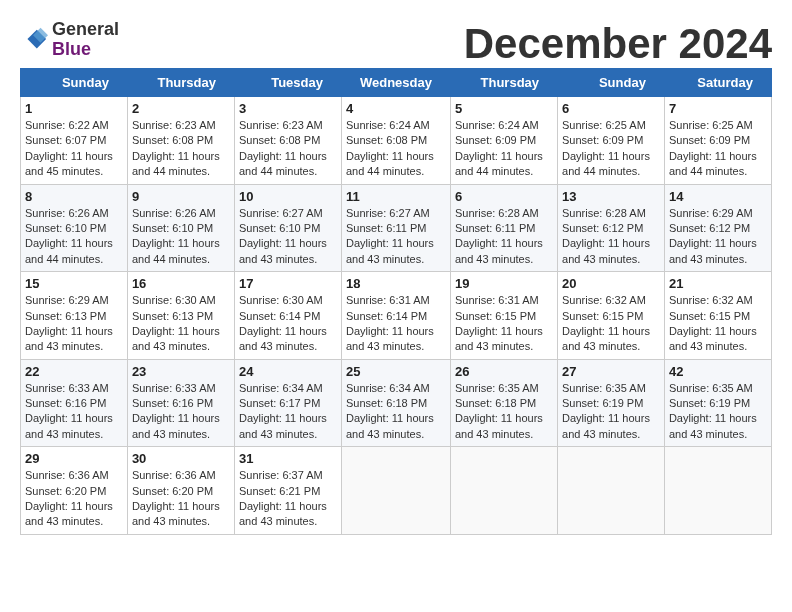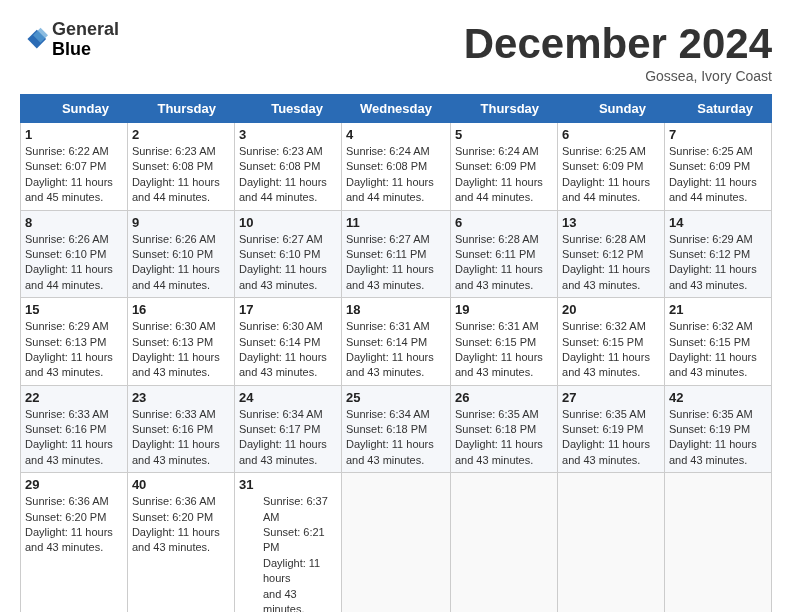--- a/index.html
+++ b/index.html
@@ -7,34 +7,33 @@
       font-family: Arial, sans-serif;
       background: #fff;
       width: 792px;
       min-height: 612px;
       padding: 20px;
     }
     .header-area {
       display: flex;
       justify-content: space-between;
       align-items: flex-start;
-      margin-bottom: 10px;
     }
     .logo {
       display: flex;
       align-items: center;
       gap: 4px;
     }
     .logo-text {
       font-size: 18px;
       font-weight: bold;
       line-height: 1.1;
     }
     .logo-general { color: #333; }
-    .logo-blue { color: #000000; }
+    .logo-blue { color: #701a75; }
     .logo-icon {
       width: 28px;
       height: 28px;
     }
     .title-area {
       text-align: right;
     }
     .month-title {
       font-size: 42px;
       font-weight: bold;
@@ -94,21 +93,20 @@
       <polygon points="18,4 28,14 18,24 8,14" fill="#2a6bb5"></polygon>
       <polygon points="22,2 30,10 22,18 14,10" fill="#5a9fd4" opacity="0.7"></polygon>
     </svg>
     <div class="logo-text">
       <span class="logo-general">General</span><br>
       <span class="logo-blue">Blue</span>
     </div>
   </div>
   <div class="title-area">
     <div class="month-title">December 2024</div>
-    <div class="location">Gossea, Ivory Coast</div>
   </div>
 </div>
 
 <table class="calendar">
   <thead>
     <tr id="weekday-header">
     <th>Sunday</th>
         <th>Thursday</th>
         <th>Tuesday</th>
         <th>Wednesday</th>
@@ -324,29 +322,29 @@
       </tr>
       <tr>
         <td>
           <span class="day-number">29</span>
           <div class="day-detail" style="white-space: pre-line;">Sunrise: 6:36 AM
 Sunset: 6:20 PM
 Daylight: 11 hours
 and 43 minutes.</div>
         </td>
         <td>
-          <span class="day-number">40</span>
+          <span class="day-number">30</span>
           <div class="day-detail" style="white-space: pre-line;">Sunrise: 6:36 AM
 Sunset: 6:20 PM
 Daylight: 11 hours
 and 43 minutes.</div>
         </td>
         <td>
           <span class="day-number">31</span>
-          <div class="day-detail" style="white-space: pre-line; margin-left: 24px;">Sunrise: 6:37 AM
+          <div class="day-detail" style="white-space: pre-line;">Sunrise: 6:37 AM
 Sunset: 6:21 PM
 Daylight: 11 hours
 and 43 minutes.</div>
         </td>
         <td class="empty-cell"></td>
         <td class="empty-cell"></td>
         <td class="empty-cell"></td>
         <td class="empty-cell"></td>
       </tr>
     </tbody>

